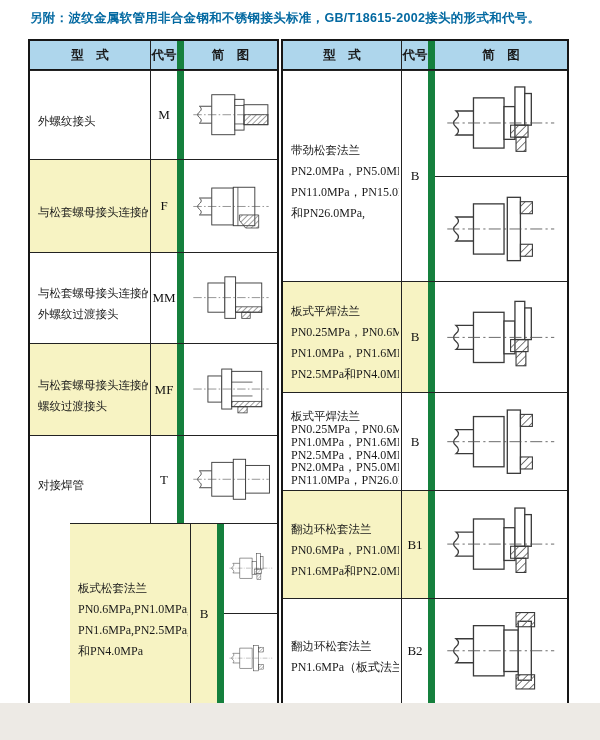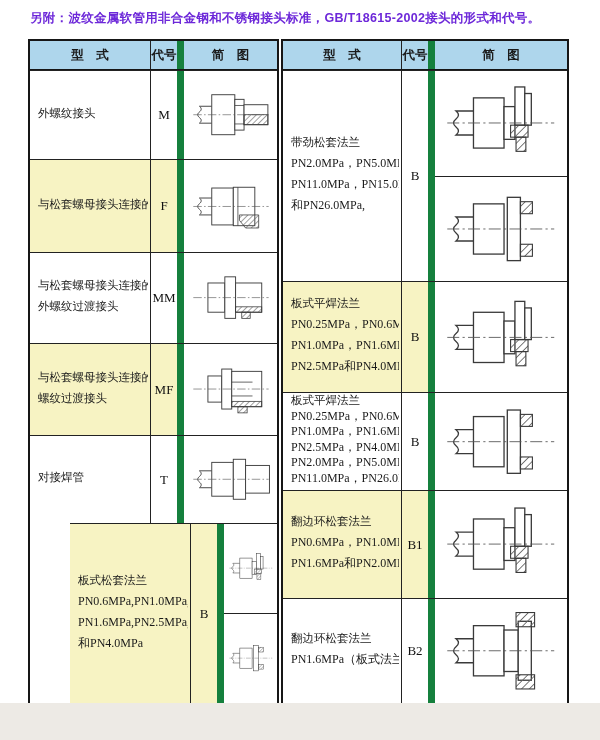--- a/index.html
+++ b/index.html
@@ -3,36 +3,36 @@
 <meta charset="utf-8">
 <style>
   html,body{margin:0;padding:0}
   body{
     width:600px;height:740px;position:relative;background:#ffffff;
     font-family:"Liberation Sans",sans-serif;color:#1a1a1a;overflow:hidden;
   }
   .footer-strip{position:absolute;left:0;top:703px;width:600px;height:37px;background:#edeae5}
   .page-title{
     position:absolute;left:30px;top:10px;width:550px;
-    font-size:12.5px;font-weight:bold;letter-spacing:.3px;color:#6d28d9;white-space:nowrap;
+    font-size:12.5px;font-weight:bold;letter-spacing:.3px;color:#0369a1;white-space:nowrap;
   }
   .wrap{position:absolute;left:28px;top:39px;display:flex;align-items:flex-start}
   .tbl{border:2px solid #161616;background:#fff}
   .tbl-left{width:247px}
   .tbl-right{width:284px}
   .gap{width:2px;height:10px}
   .hrow{display:flex;height:28px;background:var(--hdr,#aed6ec);border-bottom:1.5px solid #161616}
   .hcell{display:flex;align-items:center;justify-content:center;font-weight:bold;font-size:12.5px;box-sizing:border-box}
   .c2{width:27px;border-left:1px solid #222}
   .c3{flex:1;border-left:7px solid #15803d}
   .c1l{width:120px}
   .c1r{width:118px}
   .row{display:flex;border-top:1px solid #222;box-sizing:content-box}
   .cell{box-sizing:border-box}
-  .type{display:flex;flex-direction:column;justify-content:center;padding:0 2px 4px 8px;font-size:11.5px}
+  .type{display:flex;flex-direction:column;justify-content:center;padding:16px 2px 4px 8px;font-size:11.5px}
   .tline{white-space:nowrap;line-height:21px;overflow:hidden}
   .tline.pn{font-family:"Liberation Serif",serif;font-size:12px}
   .compact .tline{line-height:15.5px}
   .code{display:flex;align-items:center;justify-content:center;
         font-family:"Liberation Serif",serif;font-size:13px;color:#111}
   .diag{display:flex;flex-direction:column;background:#fff}
   .dwrap{flex:1;display:flex;align-items:center;justify-content:center;min-height:0;overflow:hidden}
   .dwrap + .dwrap{border-top:1px solid #222}
   .fitting-svg{width:86%;height:88%}
   .hl{background:var(--hl,#f7f3c3)}

